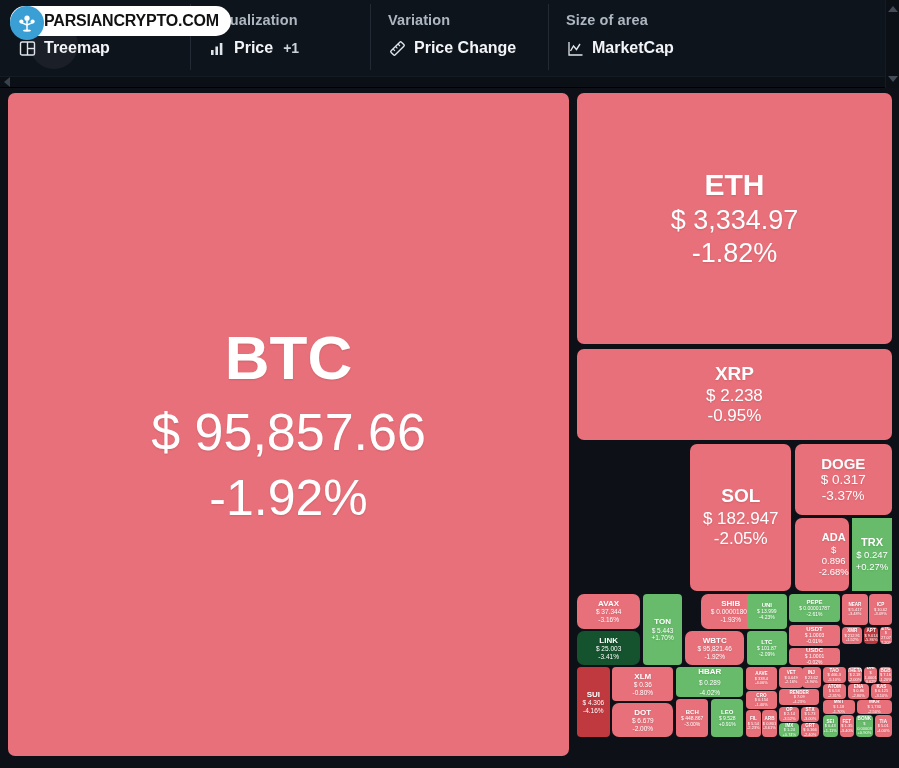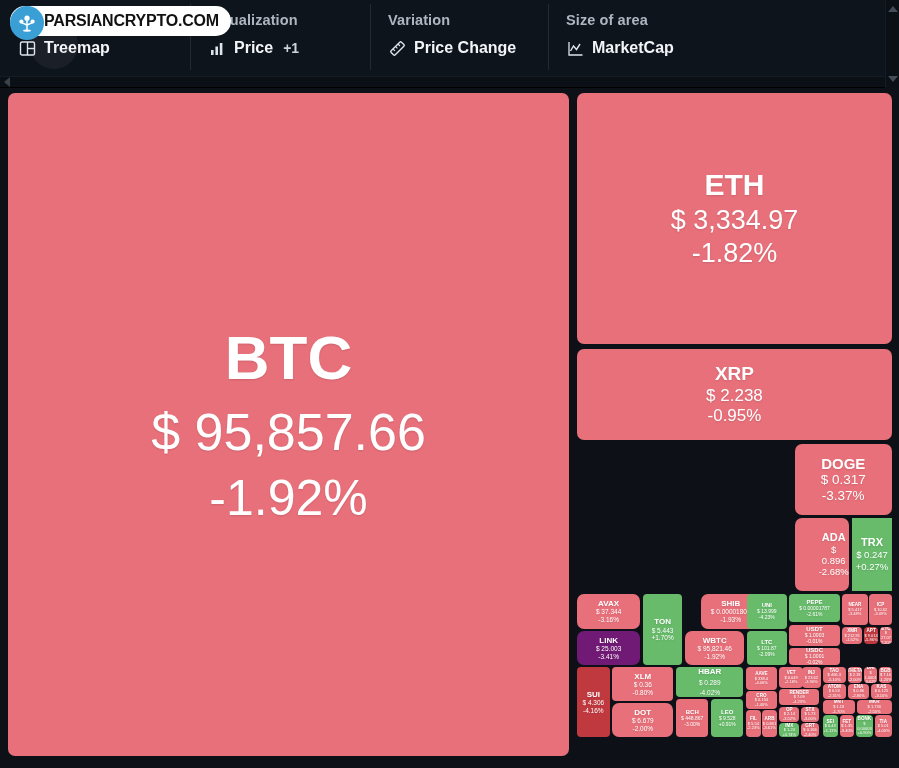--- a/index.html
+++ b/index.html
@@ -213,41 +213,46 @@
       <div class="tile s-xl" style="left: 64.2%; top: 0.7%; width: 35%; height: 37%; background: rgb(232, 112, 122);">
         <div class="sym">ETH</div>
         <div class="prc">$ 3,334.97</div>
         <div class="chg">-1.82%</div>
       </div>
       <div class="tile s-lg" style="left: 64.2%; top: 38.4%; width: 35%; height: 13.4%; background: rgb(232, 112, 122);">
         <div class="sym">XRP</div>
         <div class="prc">$ 2.238</div>
         <div class="chg">-0.95%</div>
       </div>
+      <div class="tile s-lg" style="left: 76.8%; top: 52.3%; width: 11.2%; height: 21.6%; background: rgb(232, 112, 122);">
+        <div class="sym">SOL</div>
+        <div class="prc">$ 182.947</div>
+        <div class="chg">-2.05%</div>
+      </div>
       <div class="tile s-md" style="left: 88.4%; top: 52.3%; width: 10.8%; height: 10.5%; background: rgb(232, 112, 122);">
         <div class="sym">DOGE</div>
         <div class="prc">$ 0.317</div>
         <div class="chg">-3.37%</div>
       </div>
       <div class="tile s-sm" style="left: 88.4%; top: 63.2%; width: 6%; height: 10.7%; background: rgb(232, 112, 122); padding-left: 24px;">
         <div class="sym">ADA</div>
         <div class="prc">$ 0.896</div>
         <div class="chg">-2.68%</div>
       </div>
       <div class="tile s-sm" style="left: 94.8%; top: 63.2%; width: 4.4%; height: 10.7%; background: rgb(103, 187, 106); border-radius: 0;">
         <div class="sym">TRX</div>
         <div class="prc">$ 0.247</div>
         <div class="chg">+0.27%</div>
       </div>
       <div class="tile s-xs" style="left: 64.2%; top: 74.4%; width: 7%; height: 5.1%; background: rgb(232, 112, 122);">
         <div class="sym">AVAX</div>
         <div class="prc">$ 37.344</div>
         <div class="chg">-3.16%</div>
       </div>
-      <div class="tile s-xs" style="left: 64.2%; top: 79.8%; width: 7%; height: 5.1%; background: #701a75;">
+      <div class="tile s-xs" style="left: 64.2%; top: 79.8%; width: 7%; height: 5.1%; background: #14532d;">
         <div class="sym">LINK</div>
         <div class="prc">$ 25.003</div>
         <div class="chg">-3.41%</div>
       </div>
       <div class="tile s-xs" style="left: 71.5%; top: 74.4%; width: 4.4%; height: 10.5%; background: rgb(103, 187, 106); border-radius: 4px;">
         <div class="sym">TON</div>
         <div class="prc">$ 5.443</div>
         <div class="chg">+1.70%</div>
       </div>
       <div class="tile s-xs" style="left: 76.2%; top: 74.4%; width: 6.6%; height: 5.1%; background: rgb(232, 112, 122); margin-left: 16px;">

